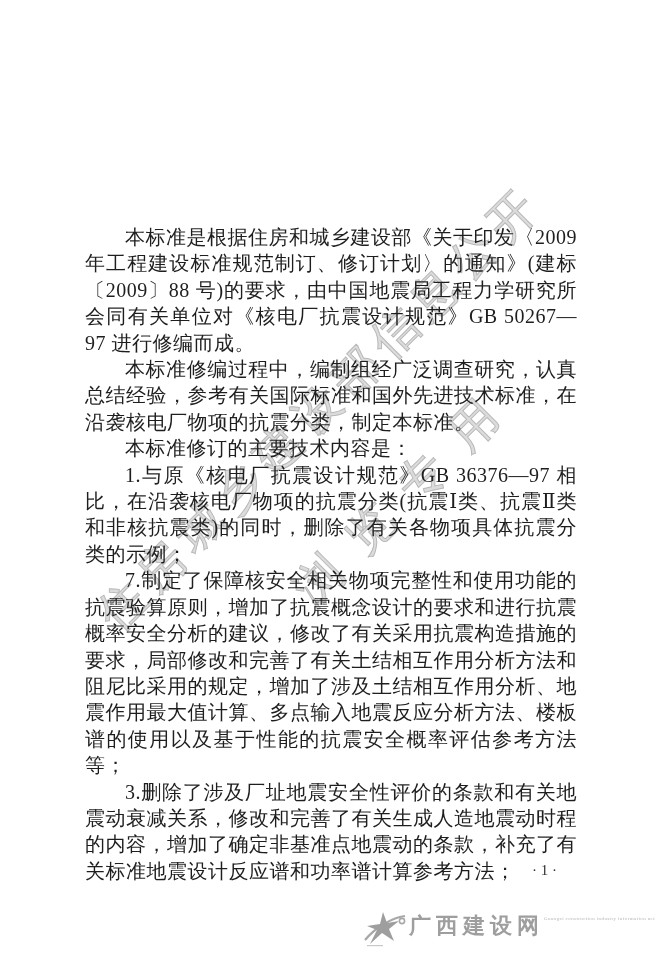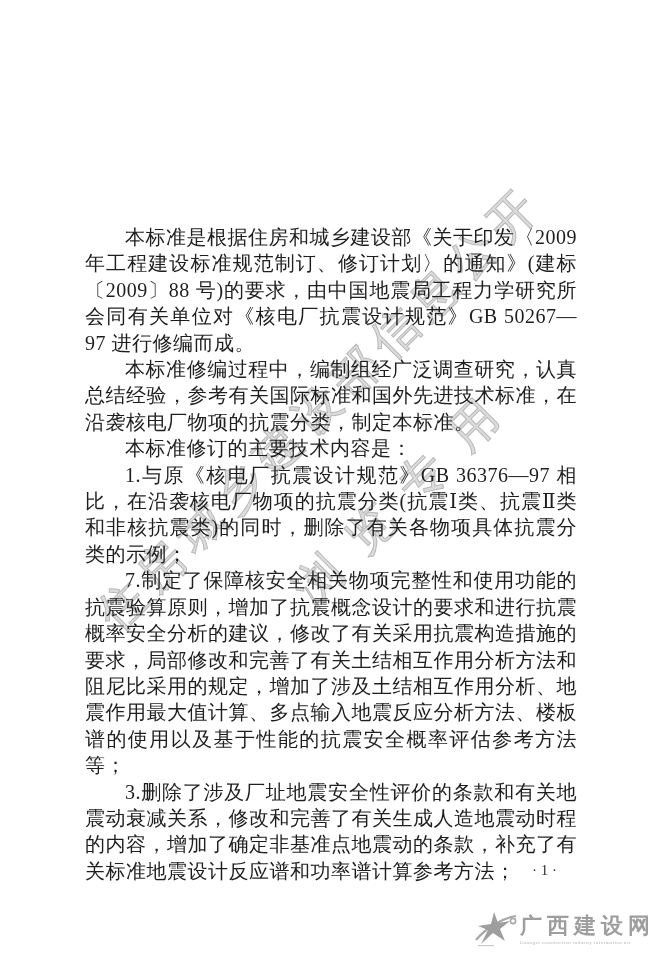--- a/index.html
+++ b/index.html
@@ -85,21 +85,20 @@
     position: absolute;
     right: 6px;
     bottom: 8px;
     display: flex;
     align-items: flex-start;
     z-index: 2;
   }
   .footer-logo .star-wrap { width: 46px; height: 44px; }
   .footer-logo .logo-text-wrap {
     display: flex;
-    flex-direction: column;
     margin-left: 2px;
     margin-top: 8px;
   }
   .footer-logo .logo-name {
     font-size: 22px;
     letter-spacing: 5px;
     color: #9e9e9e;
     font-weight: bold;
     line-height: 1.1;
     white-space: nowrap;

